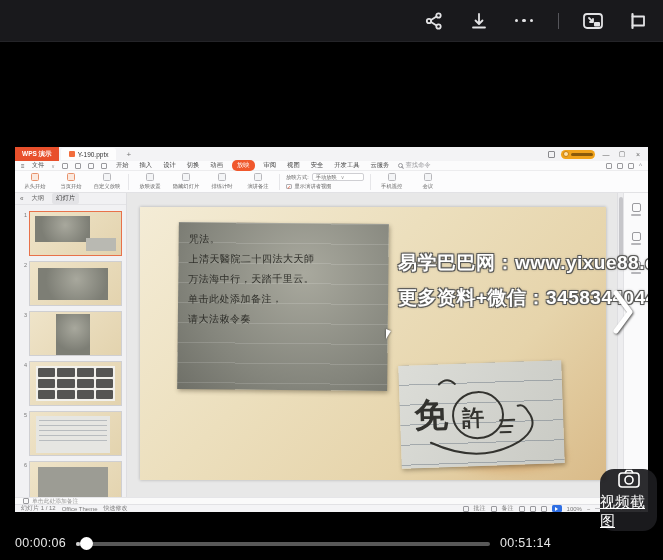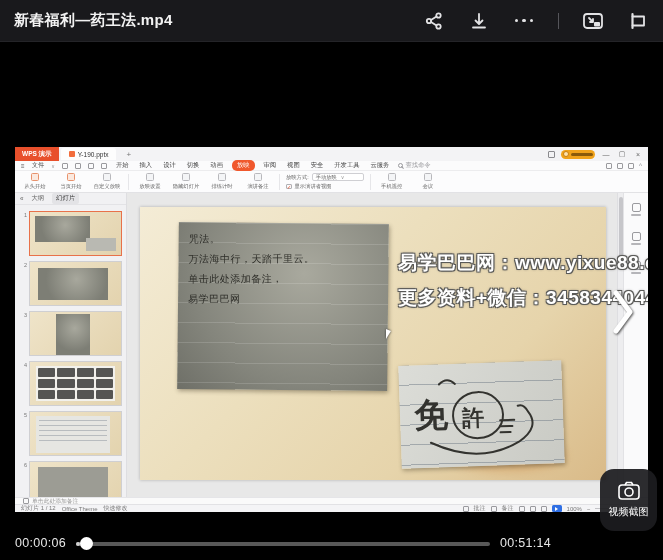--- a/index.html
+++ b/index.html
@@ -145,36 +145,35 @@
         font-size:19px; color:#fff; letter-spacing:.5px;
         text-shadow:-1px -1px 0 #5a5a58, 1px -1px 0 #5a5a58, -1px 1px 0 #5a5a58, 1px 1px 0 #5a5a58, 0 0 3px #444; }
   .wm .l2 { margin-top:9px; }
   .chev { position:absolute; left:596px; top:140px; filter:drop-shadow(1px 1px 1px #555); }
 
   
   .shotbtn { position:absolute; left:600px; top:469px; width:57px; height:62px; border-radius:14px;
              background:rgba(28,28,31,.93); display:flex; flex-direction:column; align-items:center;
              justify-content:center; gap:4px; z-index:5; cursor:pointer; }
   .shotbtn svg { stroke:#fff; fill:none; stroke-width:1.6; }
-  .shotbtn .lab { color:#fff; font-size:10px; }
+  .shotbtn .lab { color:#fff; font-size:15px;text-decoration:underline; }
 
   
   .controls { position:absolute; left:0; top:530px; width:566px; height:26px; display:flex;
               align-items:center; padding:0 15px; gap:10px; }
   .time { color:#e6e6e6; font-size:12.5px; letter-spacing:.3px; }
   .track-wrap { flex:1; position:relative; height:13px; cursor:pointer; }
   .track { position:absolute; left:0; right:0; top:5px; height:4px; background:#585858; border-radius:2px; }
   .played { position:absolute; left:0; top:5px; height:4px; width:1%; background:#cfcfcf; border-radius:2px; }
   .handle { position:absolute; left:4px; top:0; width:13px; height:13px; border-radius:50%; background:#fff; }
 </style>
 </head>
 <body>
 
 <div class="topbar">
-  <div class="title">新春福利—药王法.mp4</div>
   <div class="spacer"></div>
   <div class="tb-ic">
     <svg width="20" height="20" viewBox="0 0 20 20">
       <circle cx="14.5" cy="4.5" r="2.2"></circle>
         <circle cx="5" cy="10" r="2.2"></circle>
         <circle cx="14.5" cy="15.5" r="2.2"></circle>
       <path d="M7 9l5.5 -3.4M7 11l5.5 3.4"></path>
     </svg>
   </div>
   <div class="tb-ic">
@@ -379,23 +378,24 @@
         </div>
       </div>
     </div>
 
     <div class="canvas">
       <div class="slide">
         <div class="blob"></div>
 
         <div class="photo1">
           <div class="hw">咒法。</div>
+          <div class="hw">上清天醫院二十四法大天師</div>
           <div class="hw">万法海中行，天踏千里云。</div>
           <div class="hw">单击此处添加备注，</div>
-          <div class="hw">易学巴巴网</div>
+          <div class="hw">请大法敕令奏</div>
         </div>
 
         <div class="photo2">
           <svg width="163" height="103" viewBox="0 0 163 103">
             <text x="14" y="62" font-size="34">免</text>
             <ellipse cx="78" cy="52" rx="25" ry="23"></ellipse>
             <text x="62" y="62" font-size="22">許</text>
             <path d="M30 78 Q 78 102 118 80 Q 140 66 128 50 Q 124 42 118 44"></path>
             <path d="M100 58 h14 M100 64 h12 M100 70 h10"></path>
             <path d="M40 20 q 8 -8 16 0"></path>

